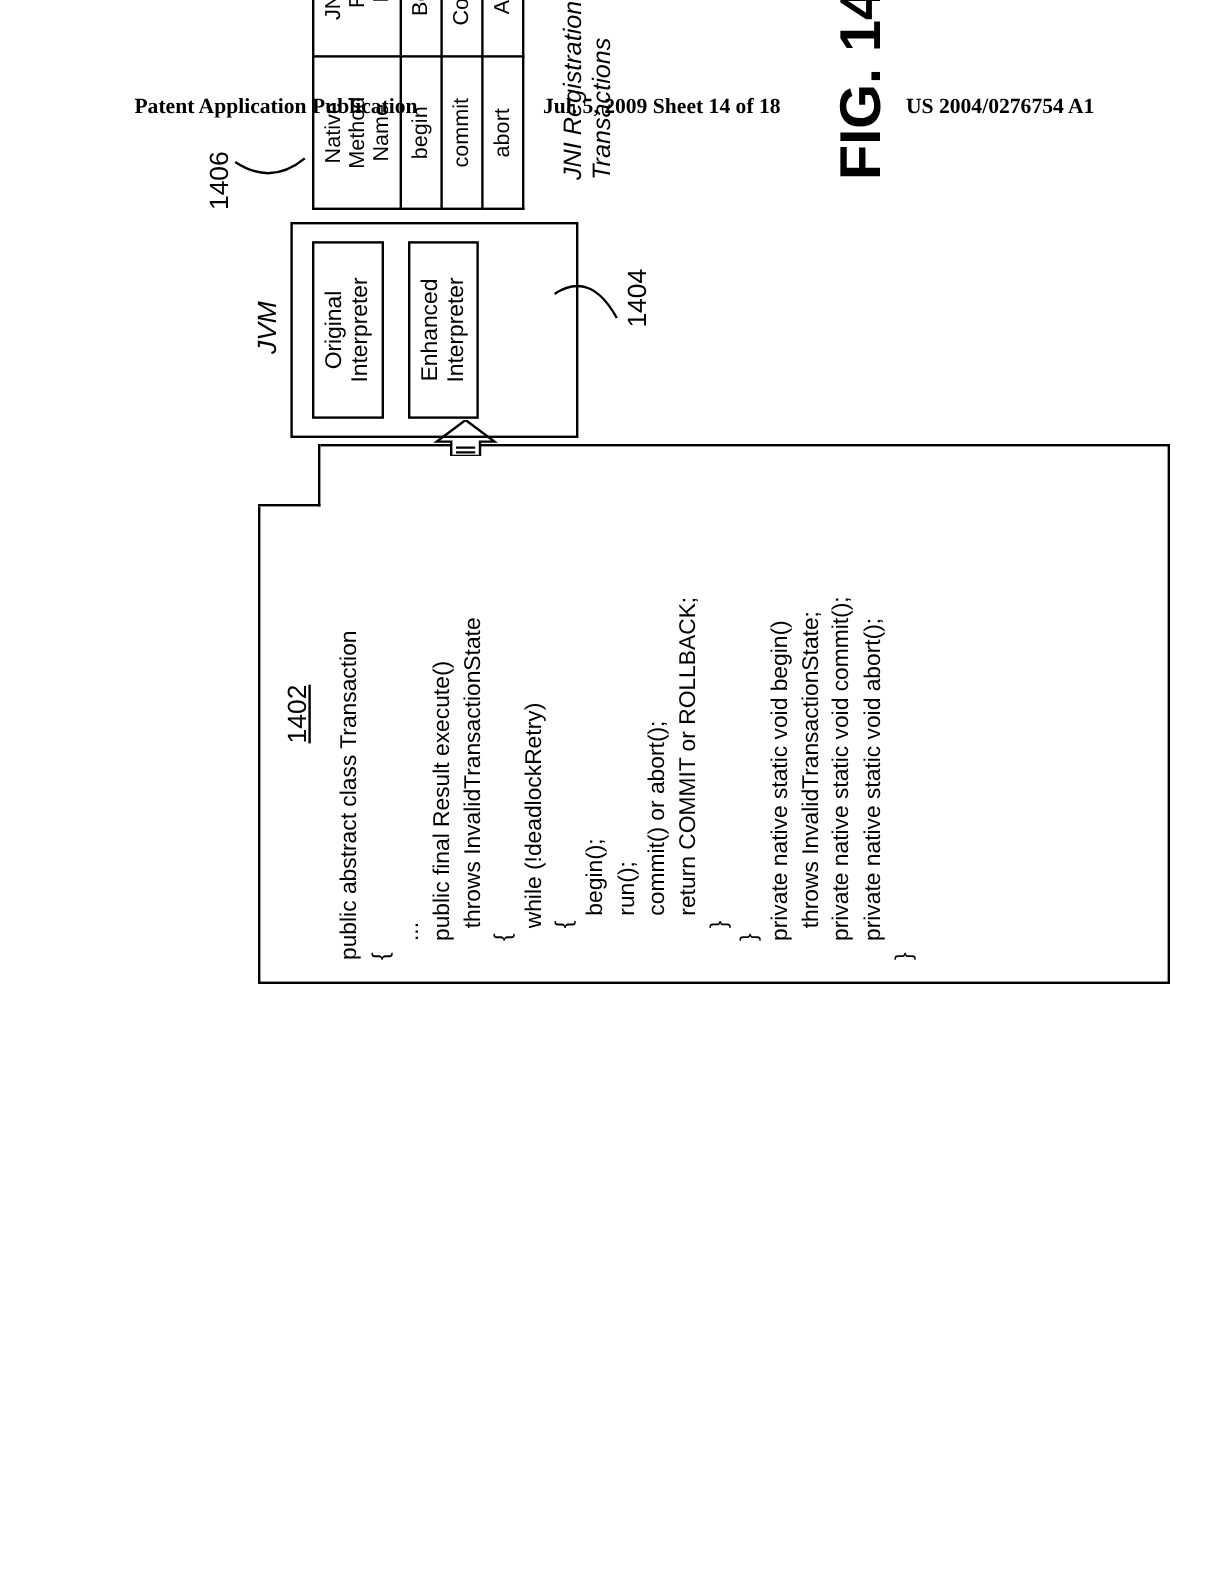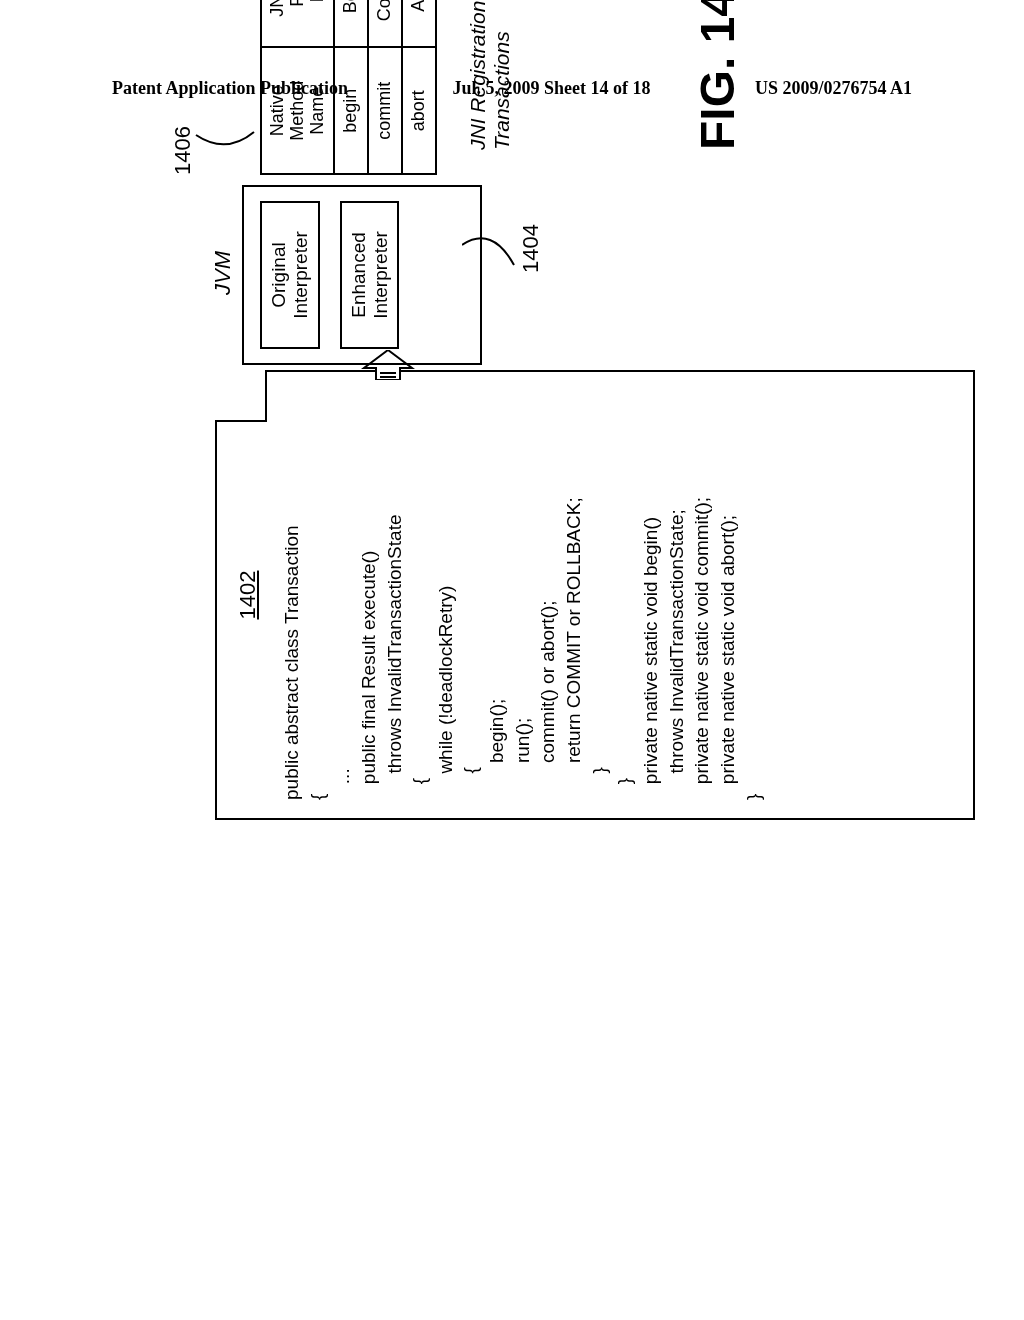--- a/index.html
+++ b/index.html
@@ -152,21 +152,21 @@
     font-weight: bold;
   }
   .curve-svg { position:absolute; overflow:visible; }
 </style>
 </head>
 <body>
 
 <div class="header">
   <span>Patent Application Publication</span>
   <span>Jul. 5, 2009  Sheet 14 of 18</span>
-  <span>US 2009/0276754 A1</span>
+  <span>US 2004/0276754 A1</span>
 </div>
 
 <div class="page-area">
 
   <div class="code-card">
     <div class="fold">
       <svg viewBox="0 0 50 50">
           <path d="M0 0 L0 50 Q40 48 48 8 L48 0 Z" fill="#fff" stroke="#000" stroke-width="2"></path>
         </svg>
     </div>

